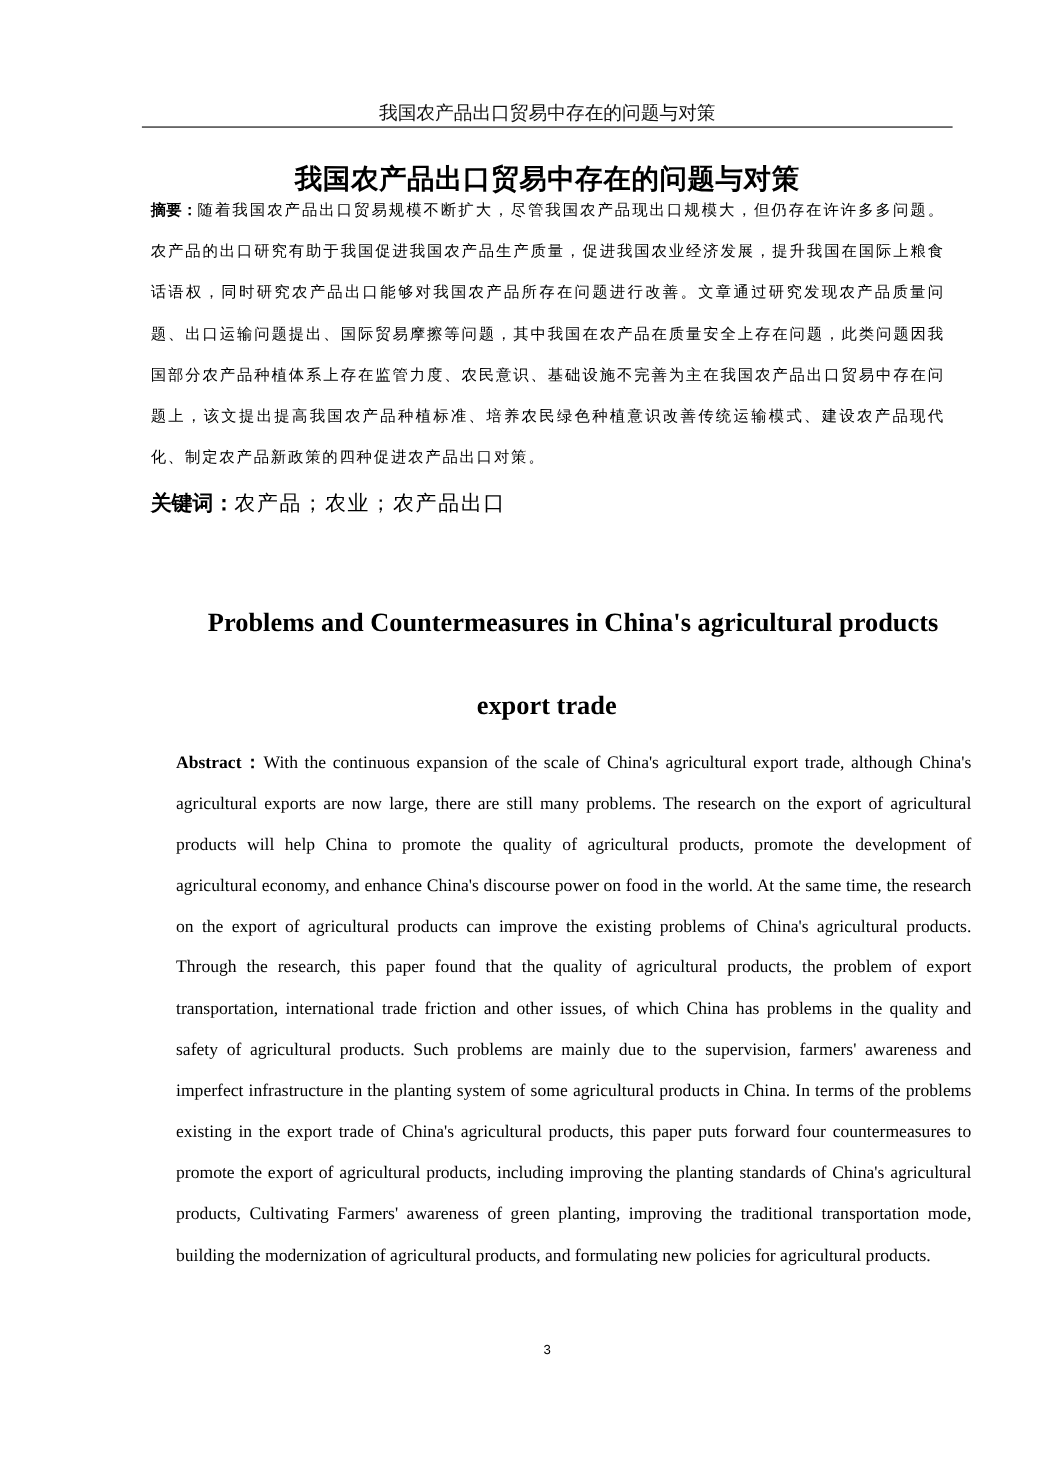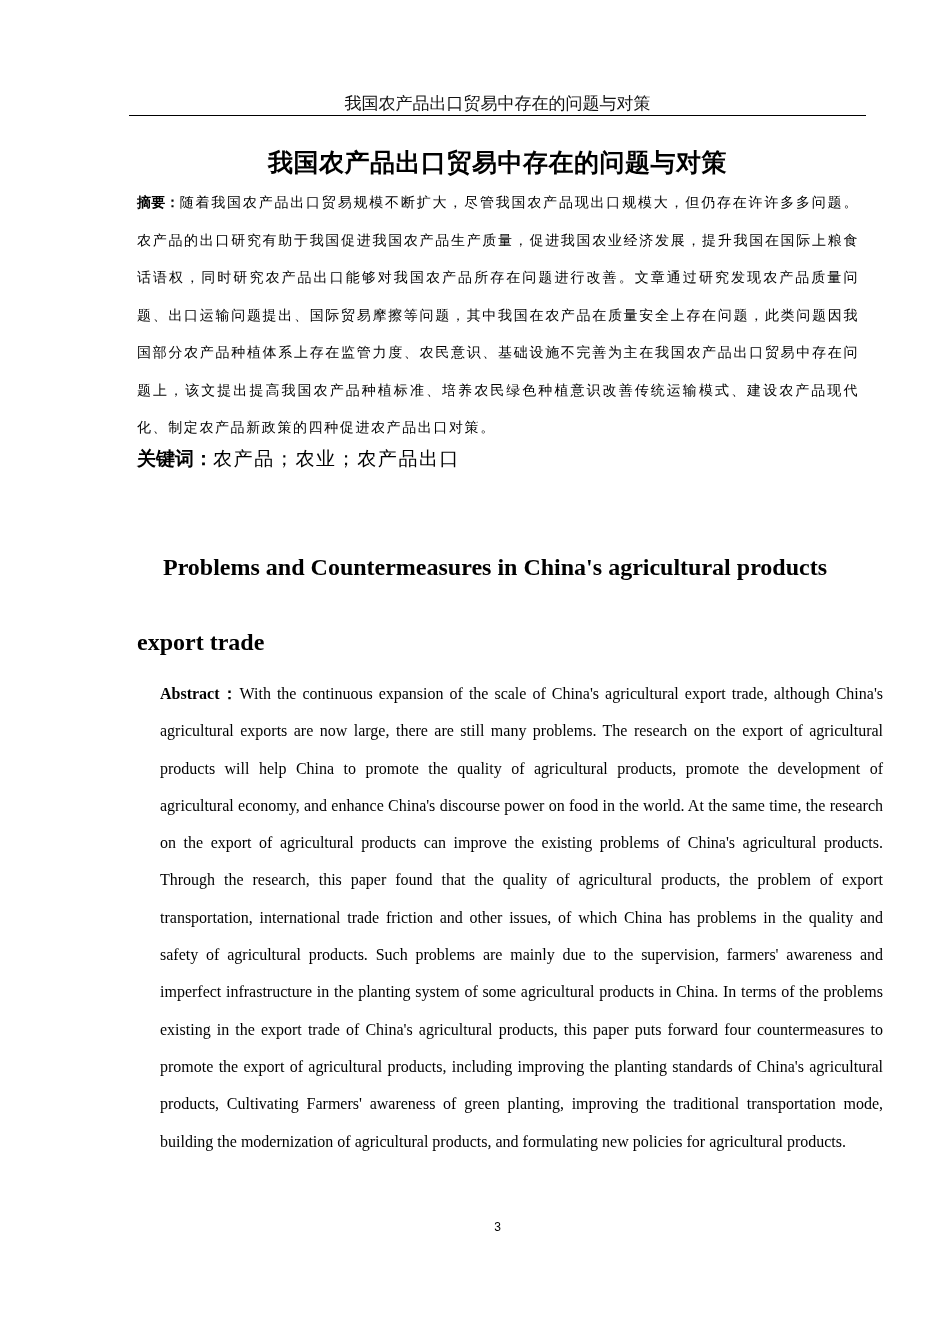--- a/index.html
+++ b/index.html
@@ -48,21 +48,21 @@
       text-align: center;
       font-family: "DejaVu Sans", sans-serif;
       font-weight: bold;
       font-size: 25px;
       line-height: 36px;
       letter-spacing: 0.5px;
     }
     .cn-abstract {
       position: absolute;
       left: 137px;
-      top: 184px;
+      top: 173px;
       width: 722px;
       font-family: "DejaVu Serif", serif;
       font-size: 14px;
       line-height: 37.5px;
       text-align: justify;
       letter-spacing: 1.6px;
     }
     .cn-abstract .label,
     .cn-keywords .label {
       font-family: "DejaVu Sans", sans-serif;
@@ -84,27 +84,28 @@
       left: 137px;
       top: 548px;
       width: 730px;
       font-family: "Liberation Serif", serif;
       font-weight: bold;
       font-size: 24px;
       line-height: 75px;
     }
     .en-title .line1 {
       display: block;
-      text-align: center;
+      text-align: right;
       height: 38px;
       line-height: 38px;
       padding-right: 14px;
     }
     .en-title .line2 {
       display: block;
+      text-align: center;
       margin-top: 37px;
       height: 38px;
       line-height: 38px;
       padding-right: 10px;
     }
     .en-abstract {
       position: absolute;
       left: 136px;
       top: 675px;
       width: 723px;

